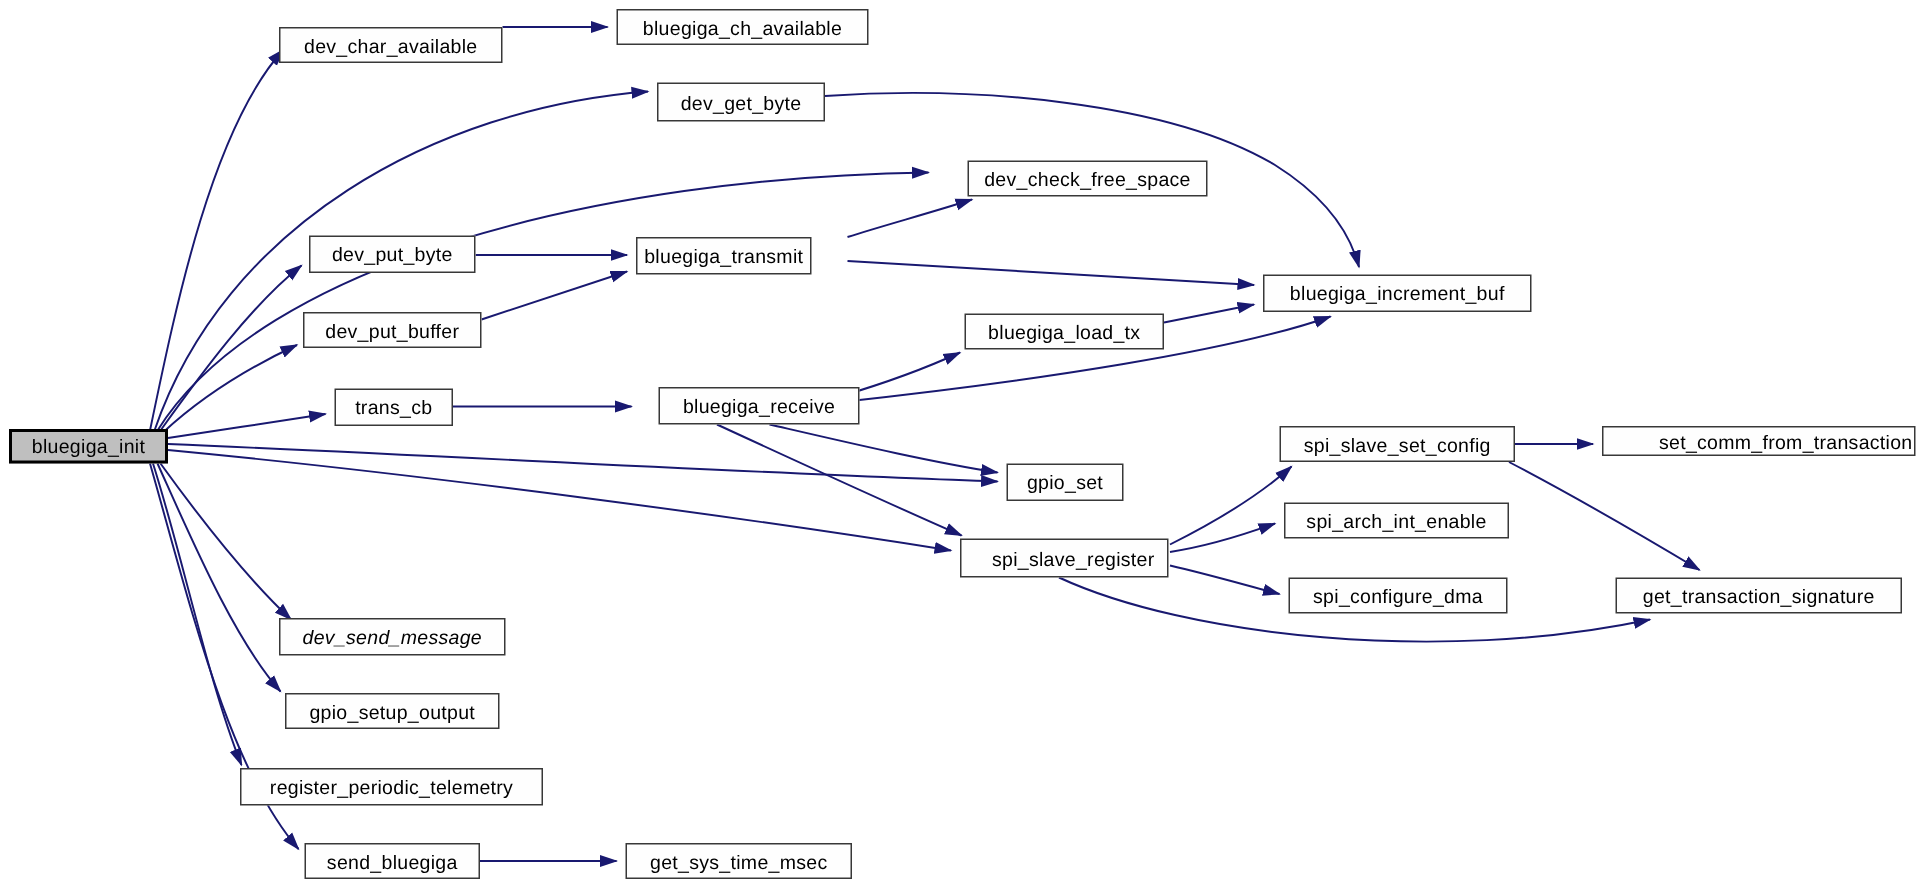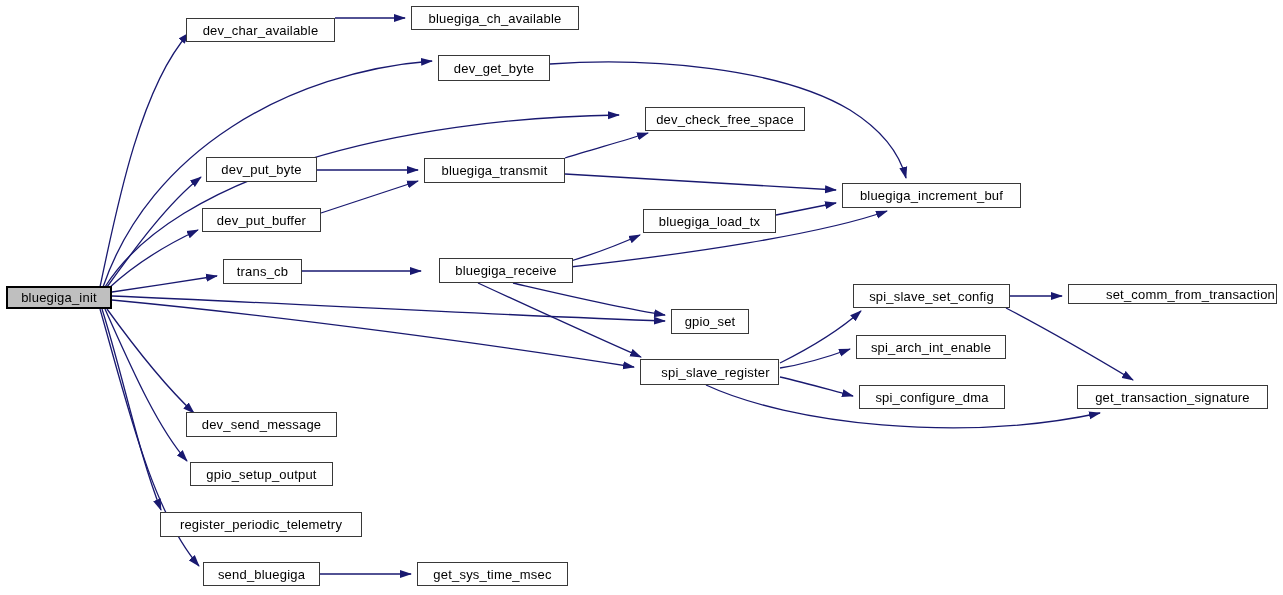--- a/index.html
+++ b/index.html
@@ -90,31 +90,31 @@
         <path d="M 320,574 L 411,574" class="edge" marker-end="url(#arrow)"></path>
       </g>
   </svg>
 
 <div class="node highlight" style="left: 6px; top: 286px; width: 106px; height: 23px;">bluegiga_init</div>
     <div class="node" style="left: 186px; top: 6px; width: 149px; height: 24px; margin-top: 12px;">dev_char_available</div>
     <div class="node" style="left: 411px; top: 6px; width: 168px; height: 24px;">bluegiga_ch_available</div>
     <div class="node" style="left: 438px; top: 55px; width: 112px; height: 26px;">dev_get_byte</div>
     <div class="node" style="left: 625px; top: 107px; width: 160px; height: 24px; margin-left: 20px;">dev_check_free_space</div>
     <div class="node" style="left: 206px; top: 157px; width: 111px; height: 25px;">dev_put_byte</div>
-    <div class="node" style="left: 424px; top: 158px; width: 141px; height: 25px;">bluegiga_transmit</div>
+    <div class="node" style="left: 424px; top: 158px; width: 117px; height: 25px;">bluegiga_transmit</div>
     <div class="node" style="left: 202px; top: 208px; width: 119px; height: 24px;">dev_put_buffer</div>
     <div class="node" style="left: 643px; top: 209px; width: 133px; height: 24px;">bluegiga_load_tx</div>
     <div class="node" style="left: 842px; top: 183px; width: 179px; height: 25px;">bluegiga_increment_buf</div>
     <div class="node" style="left: 223px; top: 259px; width: 79px; height: 25px;">trans_cb</div>
     <div class="node" style="left: 427px; top: 258px; width: 134px; height: 25px; margin-left: 12px;">bluegiga_receive</div>
     <div class="node" style="left: 671px; top: 309px; width: 78px; height: 25px;">gpio_set</div>
     <div class="node" style="left: 640px; top: 359px; width: 139px; height: 26px; padding-left: 12px;">spi_slave_register</div>
     <div class="node" style="left: 853px; top: 284px; width: 157px; height: 24px;">spi_slave_set_config</div>
     <div class="node" style="left: 1068px; top: 284px; width: 209px; height: 20px; padding-left: 36px;">set_comm_from_transaction</div>
     <div class="node" style="left: 856px; top: 335px; width: 150px; height: 24px;">spi_arch_int_enable</div>
     <div class="node" style="left: 859px; top: 385px; width: 146px; height: 24px;">spi_configure_dma</div>
     <div class="node" style="left: 1077px; top: 385px; width: 191px; height: 24px; text-align: center;">get_transaction_signature</div>
-    <div class="node" style="left: 186px; top: 412px; width: 151px; height: 25px;">dev_send_message</div>
+    <div class="node" style="left: 186px; top: 412px; width: 151px; height: 25px; font-style: italic;">dev_send_message</div>
     <div class="node" style="left: 190px; top: 462px; width: 143px; height: 24px;">gpio_setup_output</div>
     <div class="node" style="left: 160px; top: 512px; width: 202px; height: 25px;">register_periodic_telemetry</div>
     <div class="node" style="left: 203px; top: 562px; width: 117px; height: 24px;">send_bluegiga</div>
     <div class="node" style="left: 417px; top: 562px; width: 151px; height: 24px;">get_sys_time_msec</div>
   </div>
 
 </body></html>

